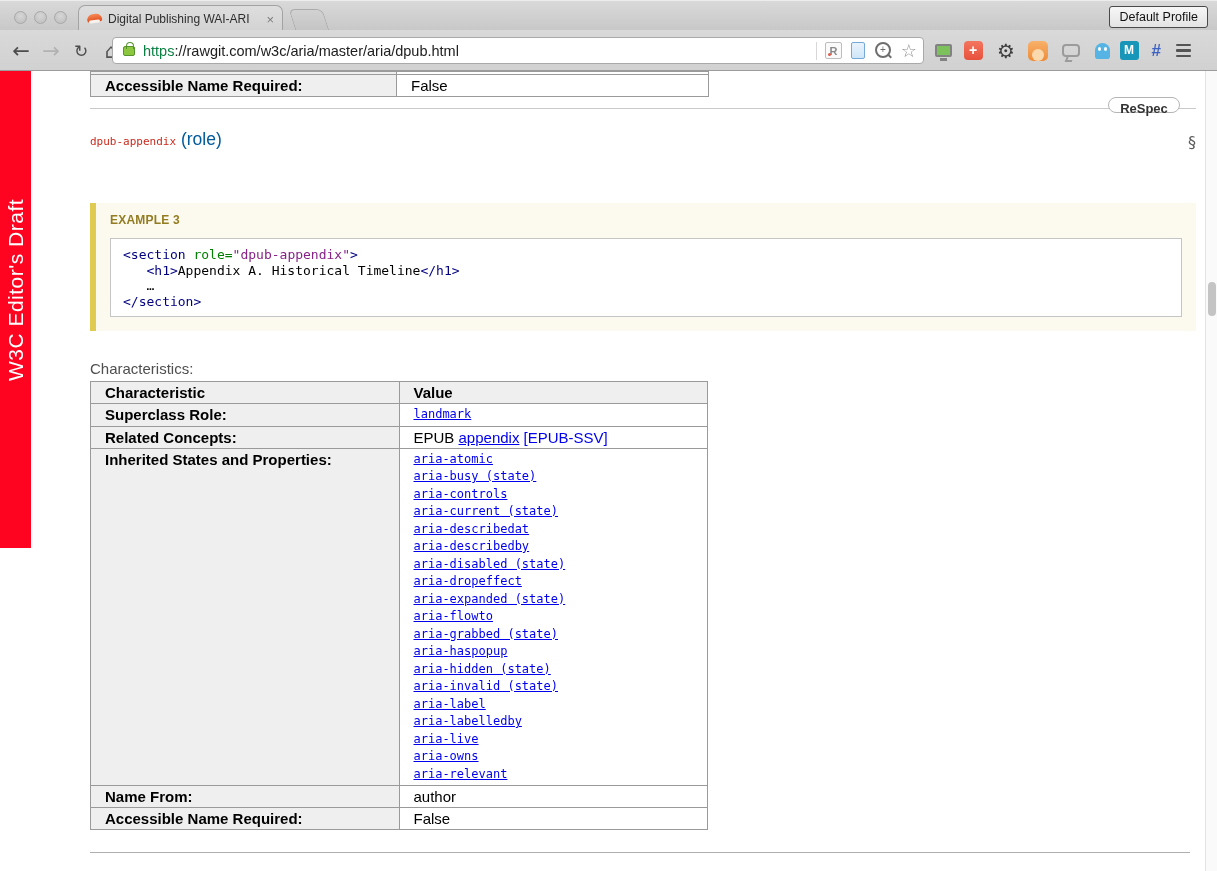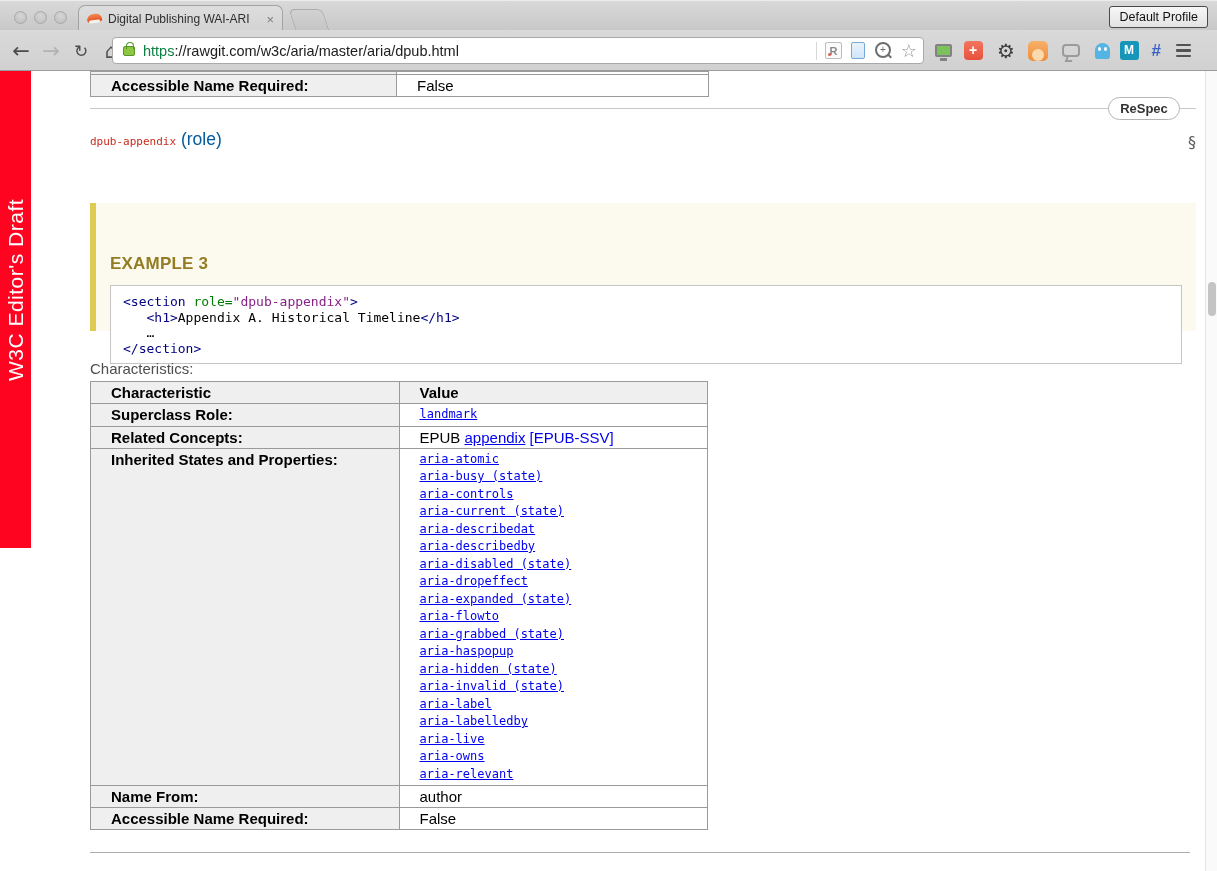--- a/index.html
+++ b/index.html
@@ -112,47 +112,47 @@
 
   .scrolltrack { position:absolute; right:0; top:0; width:12px; height:800px;
                  background:#fafafa; border-left:1px solid #e4e4e4; }
   .scrollthumb { position:absolute; left:2px; top:211px; width:8px; height:34px;
                  background:#c4c4c4; border-radius:4px; }
 
   .main { position:absolute; left:90px; top:0; width:1106px; height:800px; font-size:15px; color:#000; }
 
   table.char-table { border-collapse:collapse; width:618px; table-layout:fixed;
                      font-size:15px; }
-  table.char-table th, table.char-table td { border:1px solid #9a9a9a; padding:2px 20px;
+  table.char-table th, table.char-table td { border:1px solid #9a9a9a; padding:2px 14px;
                      text-align:left; vertical-align:top; line-height:17px; }
   table.char-table th { background:#efefef; font-weight:bold; }
   td.lbl { background:#efefef; font-weight:bold; width:306px; }
   td.val { background:#fff; width:312px; }
   tr.sliver td { height:3px; padding:0; border-bottom:1px solid #9a9a9a; }
 
   .top-table { position:absolute; left:0; top:0; }
 
   .rule1 { position:absolute; left:0; top:37px; width:1106px; height:0;
            border-top:1px solid #c9c9c9; }
-  .respec-pill { position:absolute; left:1018px; top:26px; width:72px; height:23px;
+  .respec-pill { position:absolute; left:1018px; top:26px; width:72px; height:16px;
            background:#fff; border:1px solid #b5b5b5; border-radius:12px;
            font-size:13px; font-weight:bold; color:#333; text-align:center; line-height:21px; }
   .sec-anchor { position:absolute; right:0; top:62px; font-size:16px; color:#5a5a5a;
            font-family:"DejaVu Sans",sans-serif; text-decoration:none; }
 
   .role-heading { position:absolute; left:0; top:58px; font-size:17.5px; font-weight:500;
            color:#005A9C; }
   .role-heading .code { font-family:"DejaVu Sans Mono",monospace; font-weight:normal;
            color:#cb2a1d; font-size:11px; }
 
   .desc { position:absolute; left:0; top:99px; font-size:15px; color:#000; width:1050px; }
 
   .example { position:absolute; left:0; top:132px; width:1106px; height:128px;
              background:#fcfaee; border-left:6px solid #e0cb52; padding:10px 16px 14px 14px; }
-  .example-title { font-size:17px; font-weight:bold; color:#937c22; letter-spacing:0.2px;margin-top:41px; }
+  .example-title { font-size:12px; font-weight:bold; color:#937c22; letter-spacing:0.2px; }
   .example pre { margin-top:11px; background:#fff; border:1px solid #c5c5c5;
                  padding:8px 12px; font-family:"DejaVu Sans Mono",monospace;
                  font-size:13px; line-height:15.5px; color:#000; white-space:pre;
                  width:1072px; height:79px; overflow:hidden; }
   .tok-tag { color:#000080; }
   .tok-attr { color:#008000; }
   .tok-val { color:#882288; }
 
   .char-label { position:absolute; left:0; top:289px; font-size:15px; color:#4f4f4f; }
 

